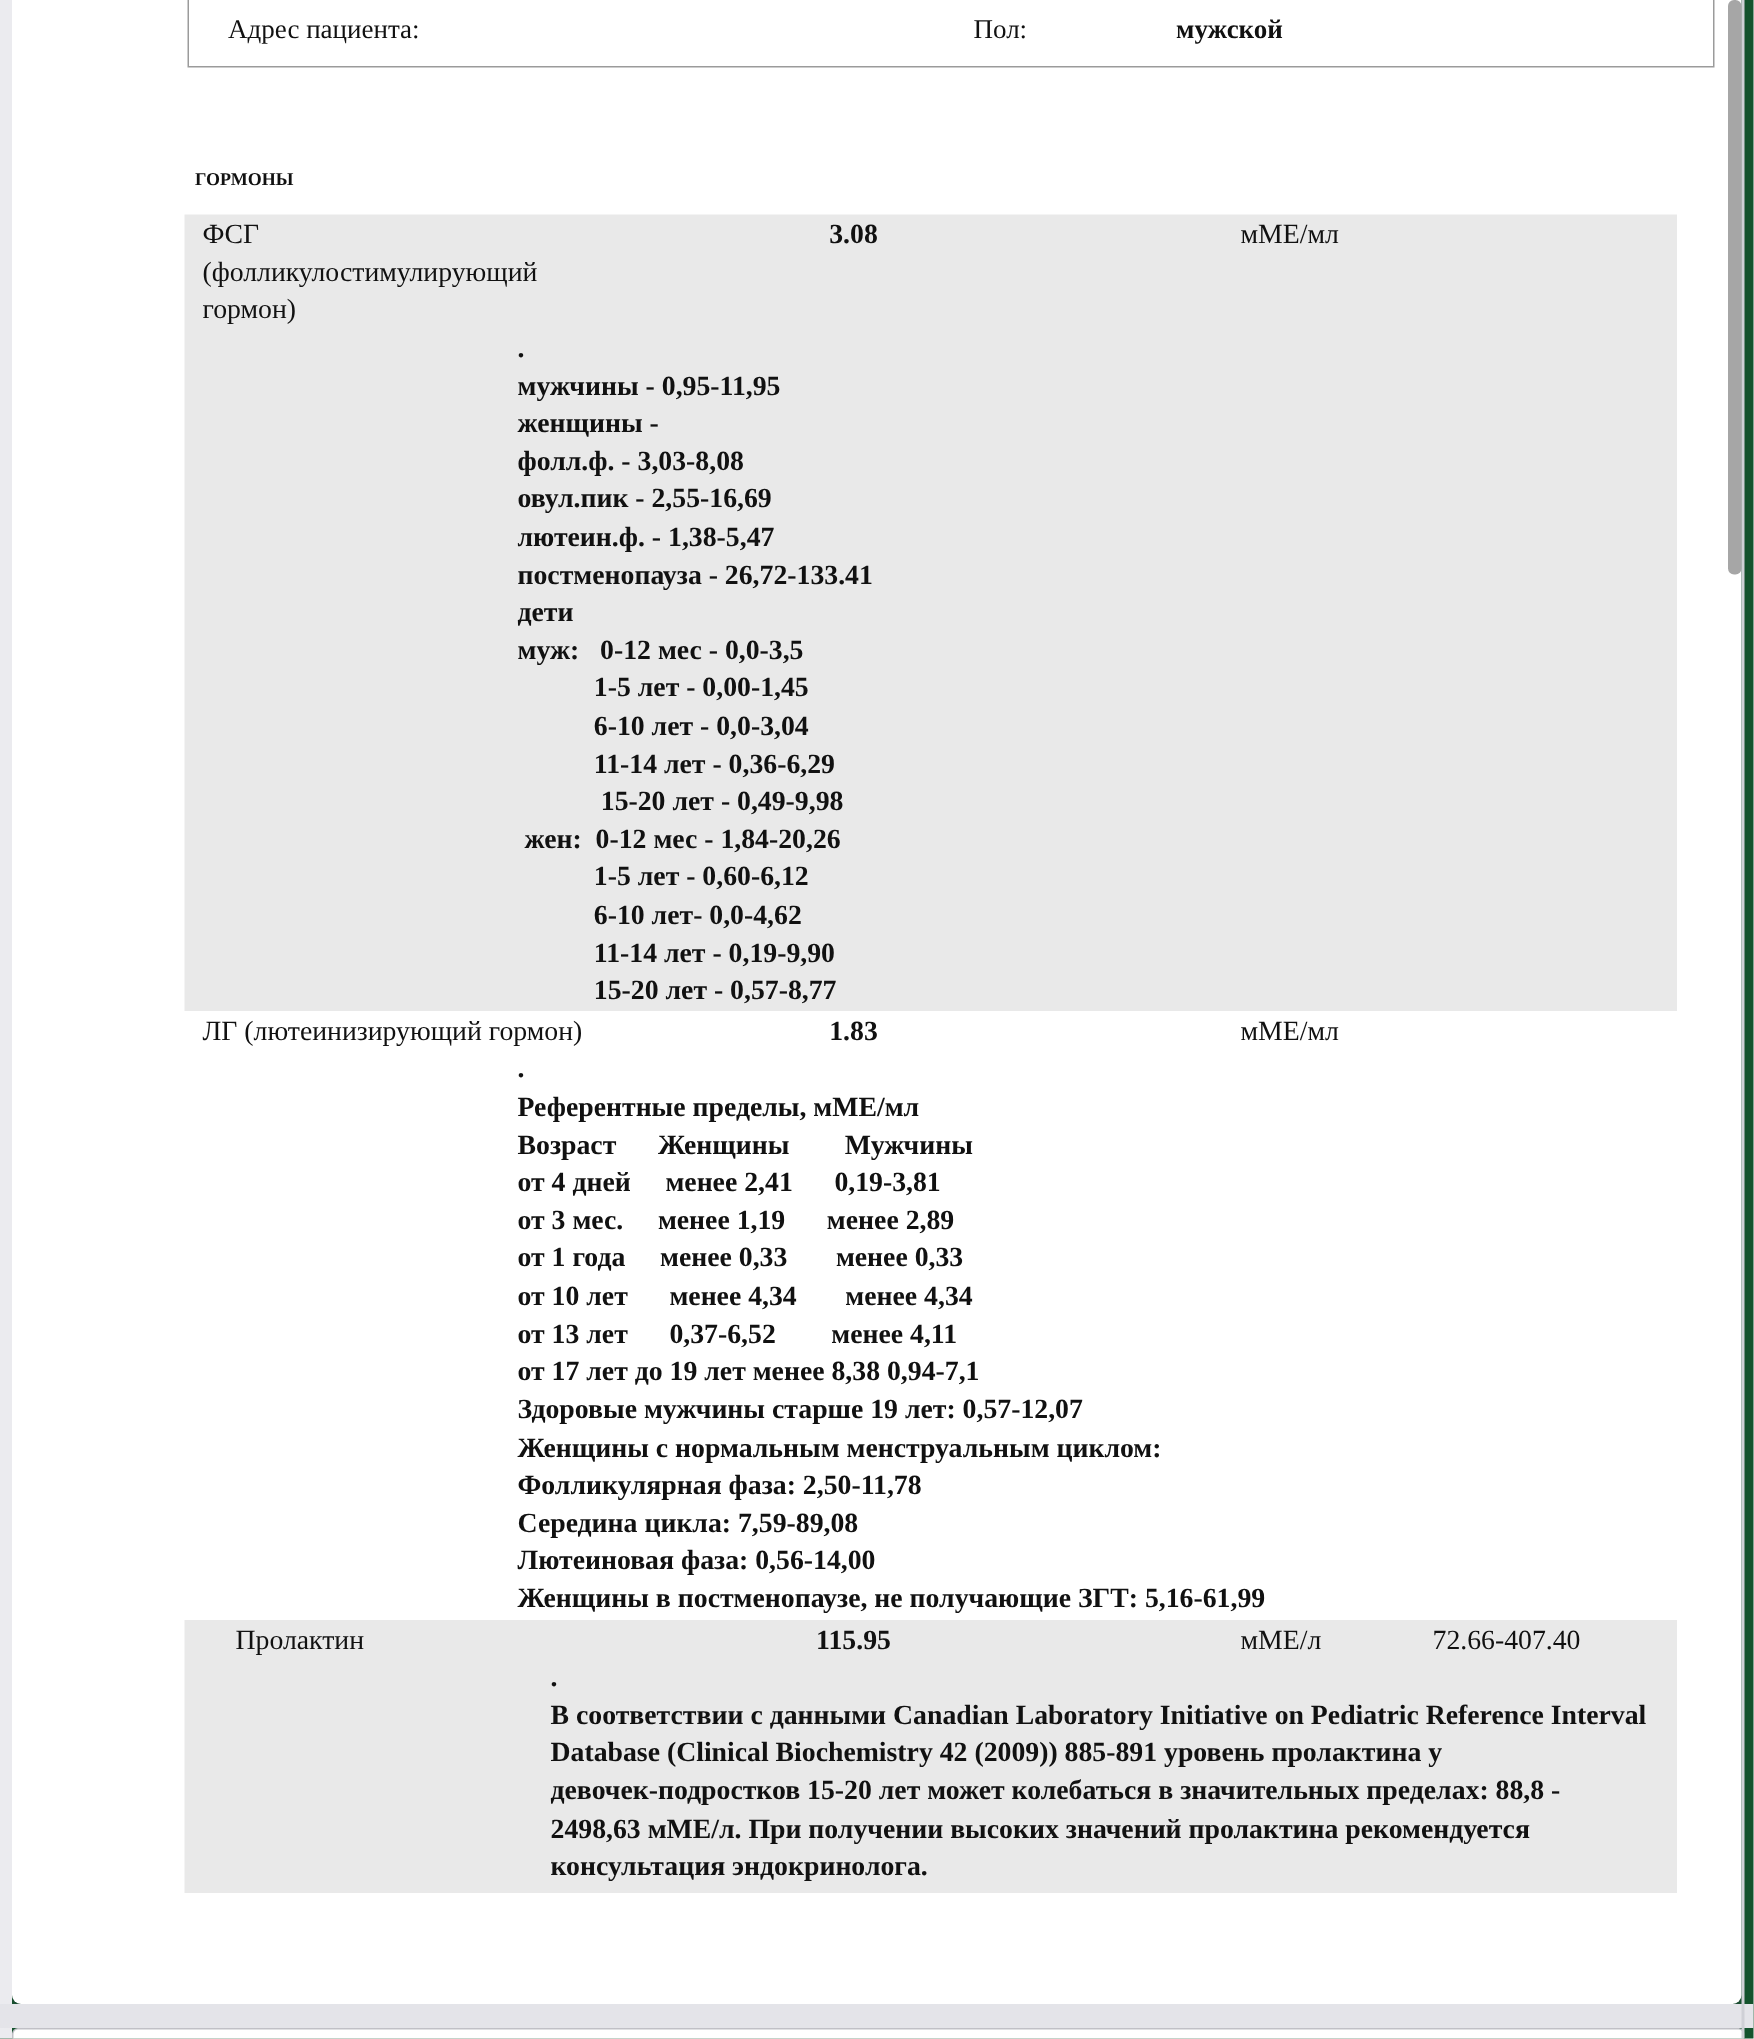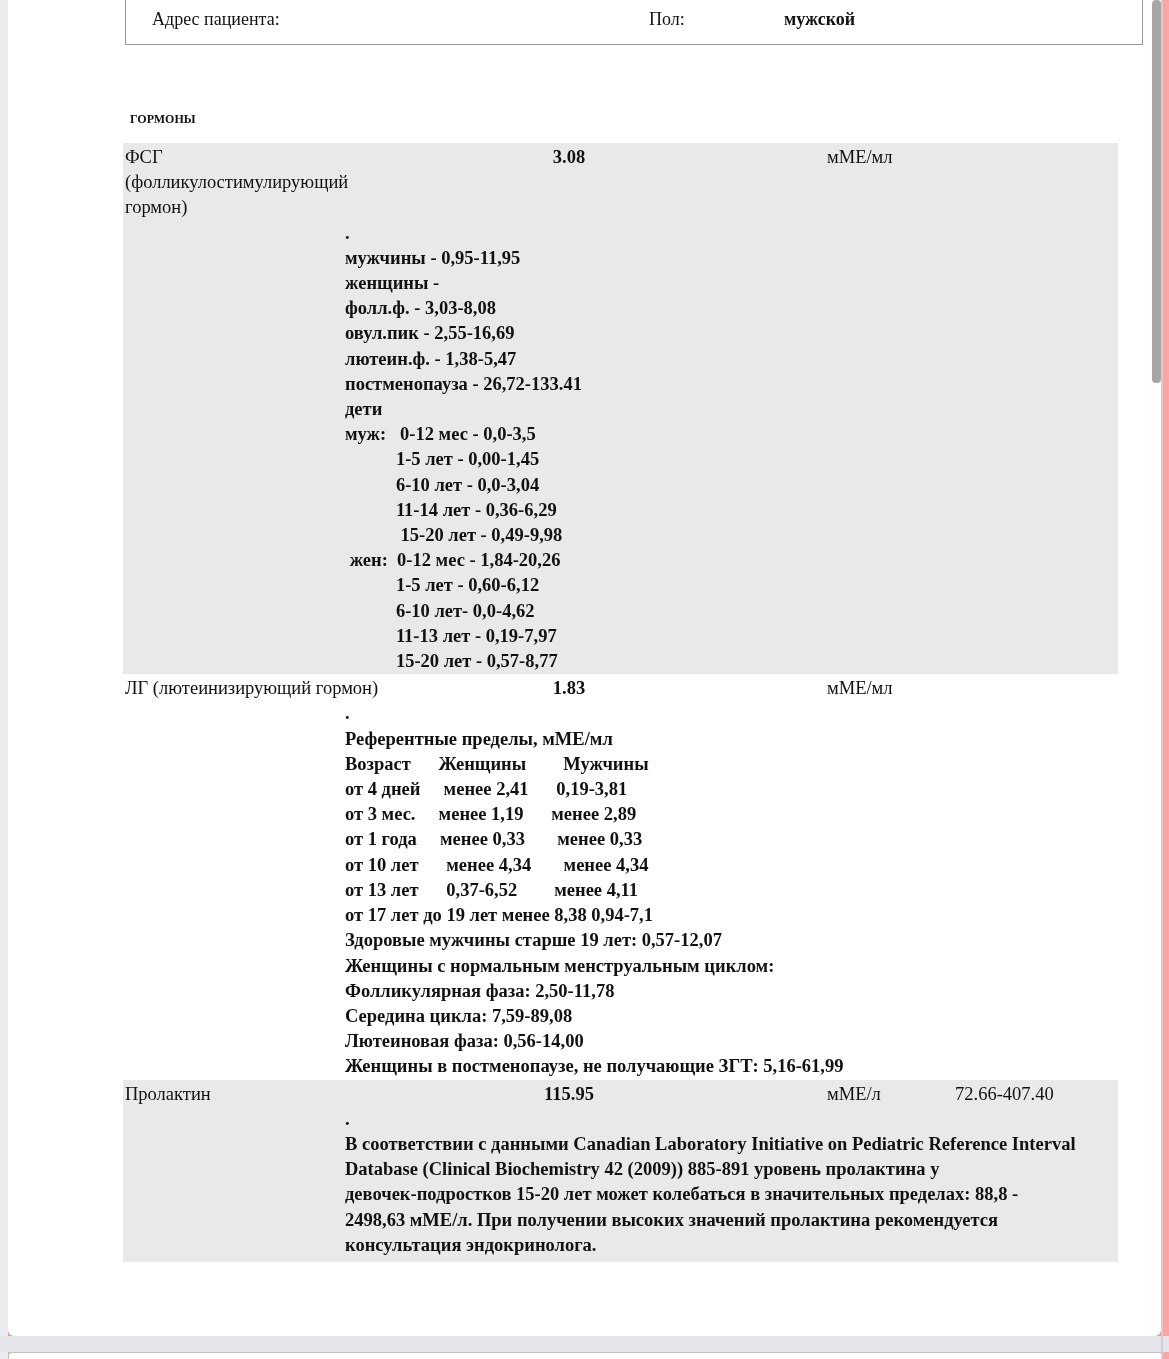--- a/index.html
+++ b/index.html
@@ -1,19 +1,19 @@
 <!DOCTYPE html>
 <html style="--text: #111111; --header-bg: #d2d2d2; --header-border: #2b2b2b; --row-alt-bg: #e9e9e9; --page-gap: #e4e4e9; --left-strip: #ebebef; --scrollbar-thumb: #a6a6a6; --box-border: #9b9b9b; --edge-line: #cfd0d6; --next-page-border: #c0c0c6;"><head>
 <meta charset="utf-8">
 <style>
   html,body { margin:0; padding:0; }
   #screen {
     position:relative;
     width:1169px; height:1359px;
-    background:#fca5a5;
+    background:#14532d;
     overflow:hidden;
     font-family:"Liberation Serif","DejaVu Serif",serif;
     color:var(--text,#111);
   }
   
   .left-strip { position:absolute; left:0; top:0; width:8px; height:1359px; background:var(--left-strip,#ebebef); }
   .page {
     position:absolute; left:8px; top:0; width:1153px; height:1336px;
     background:#fff; border-radius:0 0 6px 6px;
     box-shadow:0 1px 3px rgba(60,60,70,.35);
@@ -44,22 +44,22 @@
   .th-result{ left:362px; width:168px; text-align:center; }
   .th-unit  { left:678px; }
   .th-range { left:785px; }
 
   
   .section-title { position:absolute; left:122px; top:112px; font-weight:bold; font-size:12px; }
   .results { position:absolute; left:115px; top:143px; width:995px; font-size:18.5px; line-height:25.2px; }
   .row { position:relative; padding:2px 0 0 0; }
   .row:nth-child(odd) { background:var(--row-alt-bg,#e9e9e9); }
   .row:nth-child(even){ background:#ffffff; }
-  .row:last-child { padding-bottom:4px; }
-  .cell-name  { margin-left:2px; width:255px;font-family:Liberation Serif, serif; }
+  .row:last-child { padding-bottom:4px;padding-left:22px; }
+  .cell-name  { margin-left:12px; width:255px;font-family:Liberation Serif, serif; }
   .cell-result{ position:absolute; left:362px; top:2px; width:168px; text-align:center; font-weight:bold; }
   .cell-unit  { position:absolute; left:672px; top:2px;margin-left:32px; }
   .cell-range { position:absolute; left:832px; top:2px; }
   .notes { margin-left:222px; font-weight:bold; }
   .note-line { white-space:pre; }
 </style>
 </head>
 <body>
 
 <div id="screen">
@@ -92,21 +92,21 @@
             <div class="note-line">постменопауза - 26,72-133.41</div>
             <div class="note-line">дети</div>
             <div class="note-line">муж:   0-12 мес - 0,0-3,5</div>
             <div class="note-line">           1-5 лет - 0,00-1,45</div>
             <div class="note-line">           6-10 лет - 0,0-3,04</div>
             <div class="note-line">           11-14 лет - 0,36-6,29</div>
             <div class="note-line">            15-20 лет - 0,49-9,98</div>
             <div class="note-line"> жен:  0-12 мес - 1,84-20,26</div>
             <div class="note-line">           1-5 лет - 0,60-6,12</div>
             <div class="note-line">           6-10 лет- 0,0-4,62</div>
-            <div class="note-line">           11-13 лет - 0,19-7,97</div>
+            <div class="note-line">           11-14 лет - 0,19-9,90</div>
             <div class="note-line">           15-20 лет - 0,57-8,77</div>
           </div>
       </div>
 
       <div class="row">
         <div class="cell-name">ЛГ (лютеинизирующий гормон)</div>
         <div class="cell-result">1.83</div>
         <div class="cell-unit">мМЕ/мл</div>
         <div class="cell-range"></div>
         <div class="notes">

